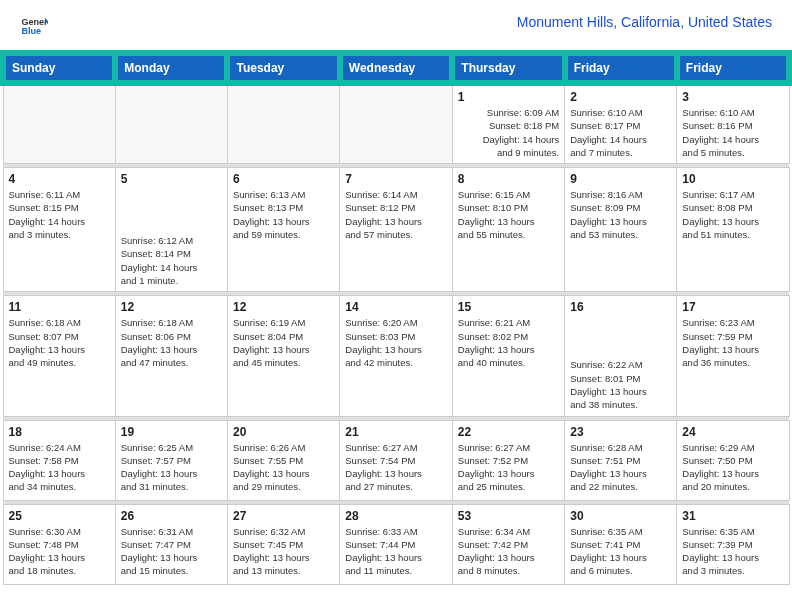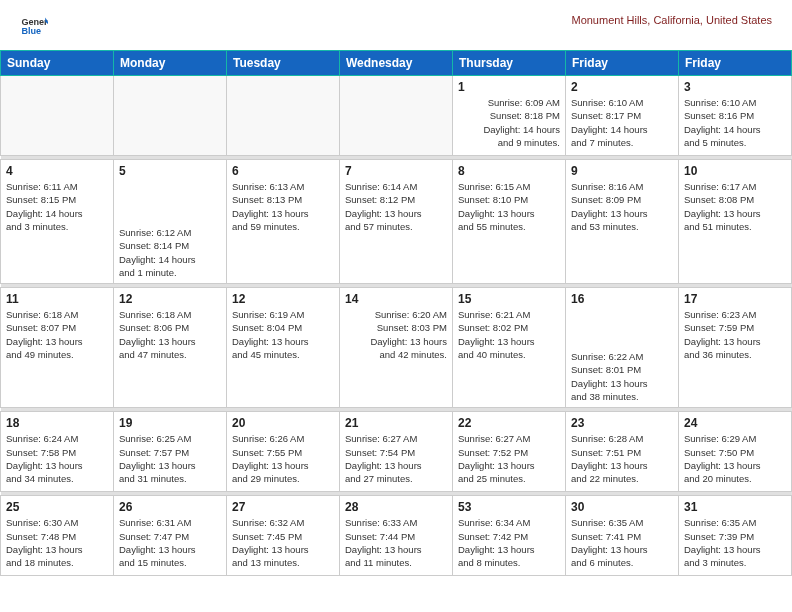--- a/index.html
+++ b/index.html
@@ -28,37 +28,37 @@
     .title-block {
       text-align: right;
     }
     .month-title {
       font-size: 36px;
       font-weight: bold;
       color: #222;
       line-height: 1.1;
     }
     .location-title {
-      font-size: 11px;
-      color: #7f1d1d;
+      font-size: 14px;
+      color: #1d4ed8;
       margin-top: 2px;
     }
     .calendar {
       width: 100%;
       border-collapse: collapse;
       margin-top: 6px;
     }
     .calendar th {
       background: #1565c0;
       color: #fff;
       font-size: 12px;
       font-weight: bold;
       padding: 5px 6px;
       text-align: left;
-      border: 1px solid #14b8a6;
+      border: 6px solid #14b8a6;
     }
     .calendar td {
       border: 1px solid #ccc;
       vertical-align: top;
       padding: 4px 5px;
       font-size: 10px;
       color: #333;
       width: 113px;
       height: 80px;
       background: #fff;
@@ -215,21 +215,21 @@
         </td>
         <td>
           <span class="day-number">12</span>
           <div class="day-info" style="white-space: pre-line;">Sunrise: 6:19 AM
 Sunset: 8:04 PM
 Daylight: 13 hours
 and 45 minutes.</div>
         </td>
         <td>
           <span class="day-number">14</span>
-          <div class="day-info" style="white-space: pre-line; text-align: right;">Sunrise: 6:20 AM
+          <div class="day-info" style="white-space: pre-line;">Sunrise: 6:20 AM
 Sunset: 8:03 PM
 Daylight: 13 hours
 and 42 minutes.</div>
         </td>
         <td>
           <span class="day-number">15</span>
           <div class="day-info" style="white-space: pre-line;">Sunrise: 6:21 AM
 Sunset: 8:02 PM
 Daylight: 13 hours
 and 40 minutes.</div>

